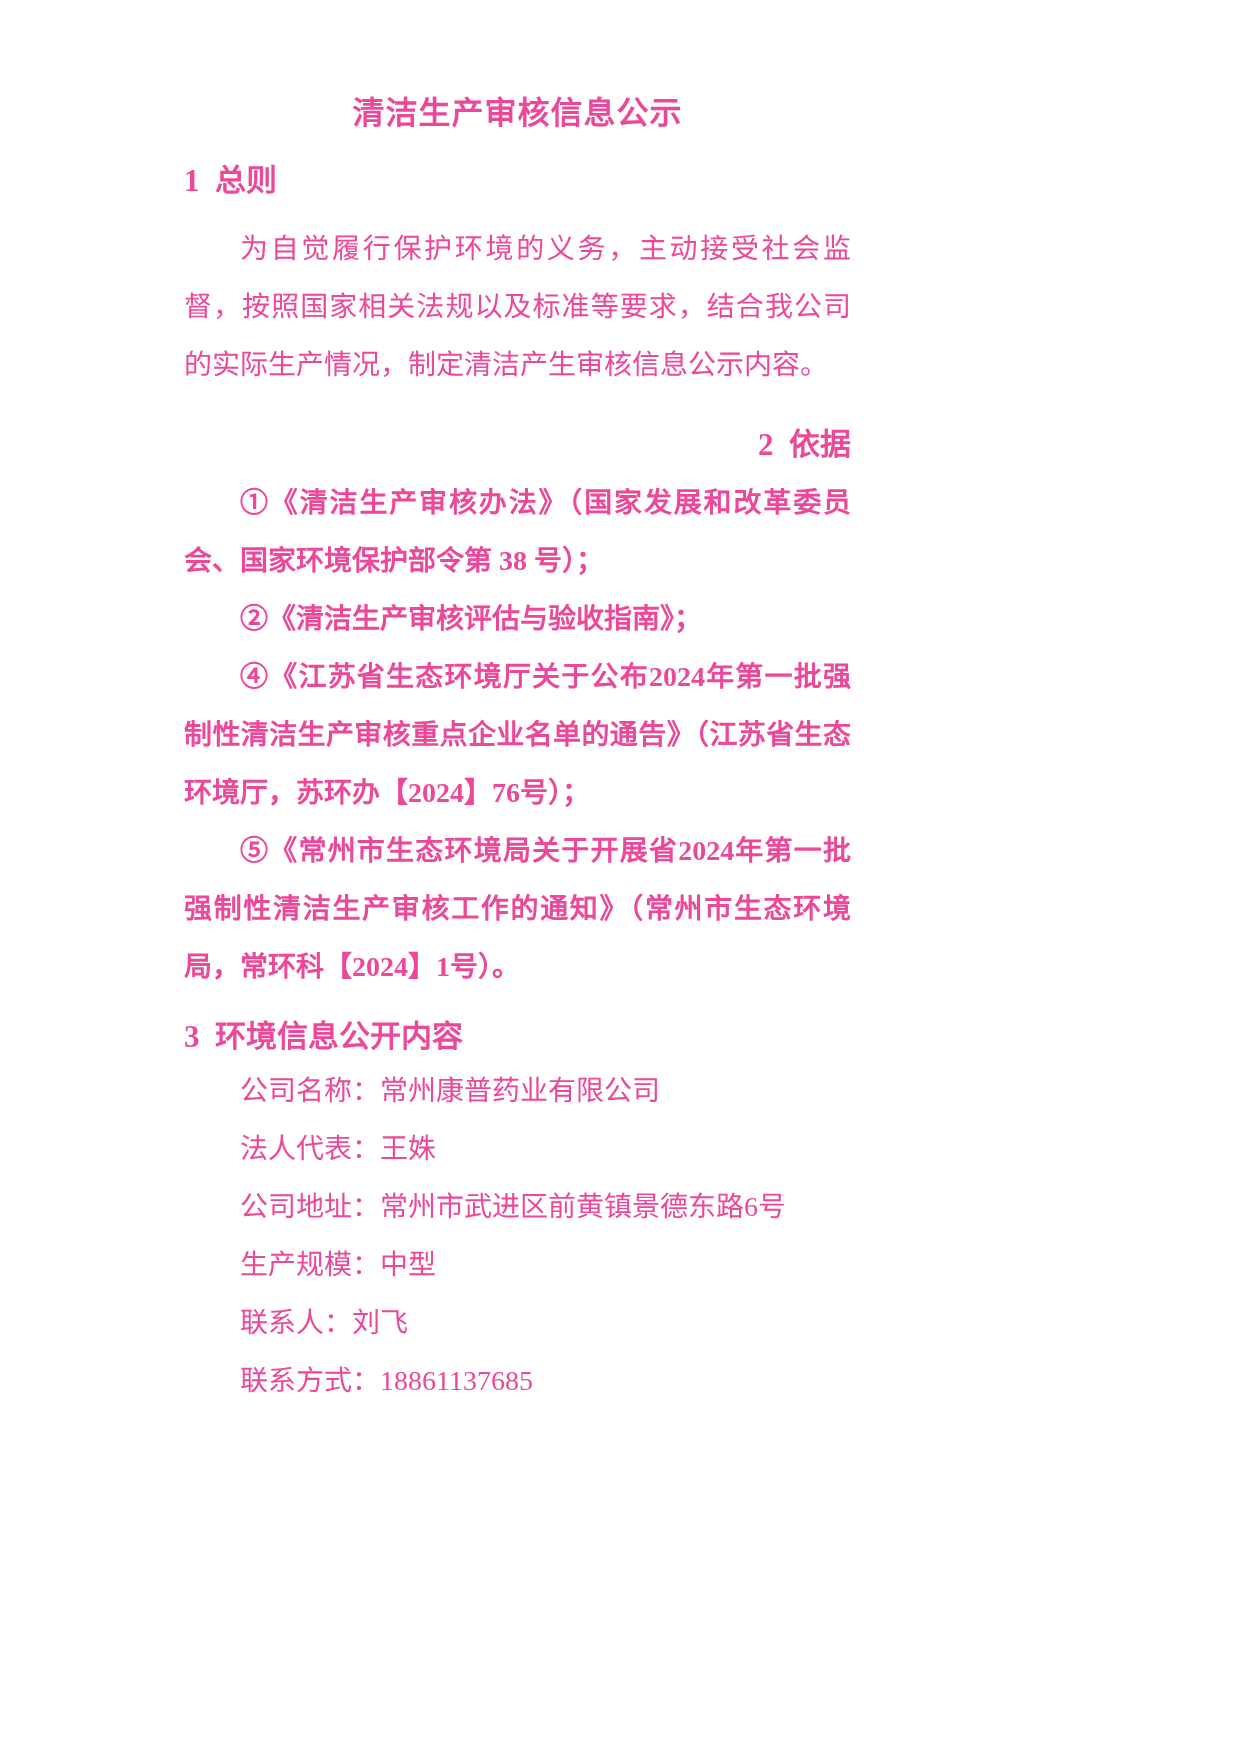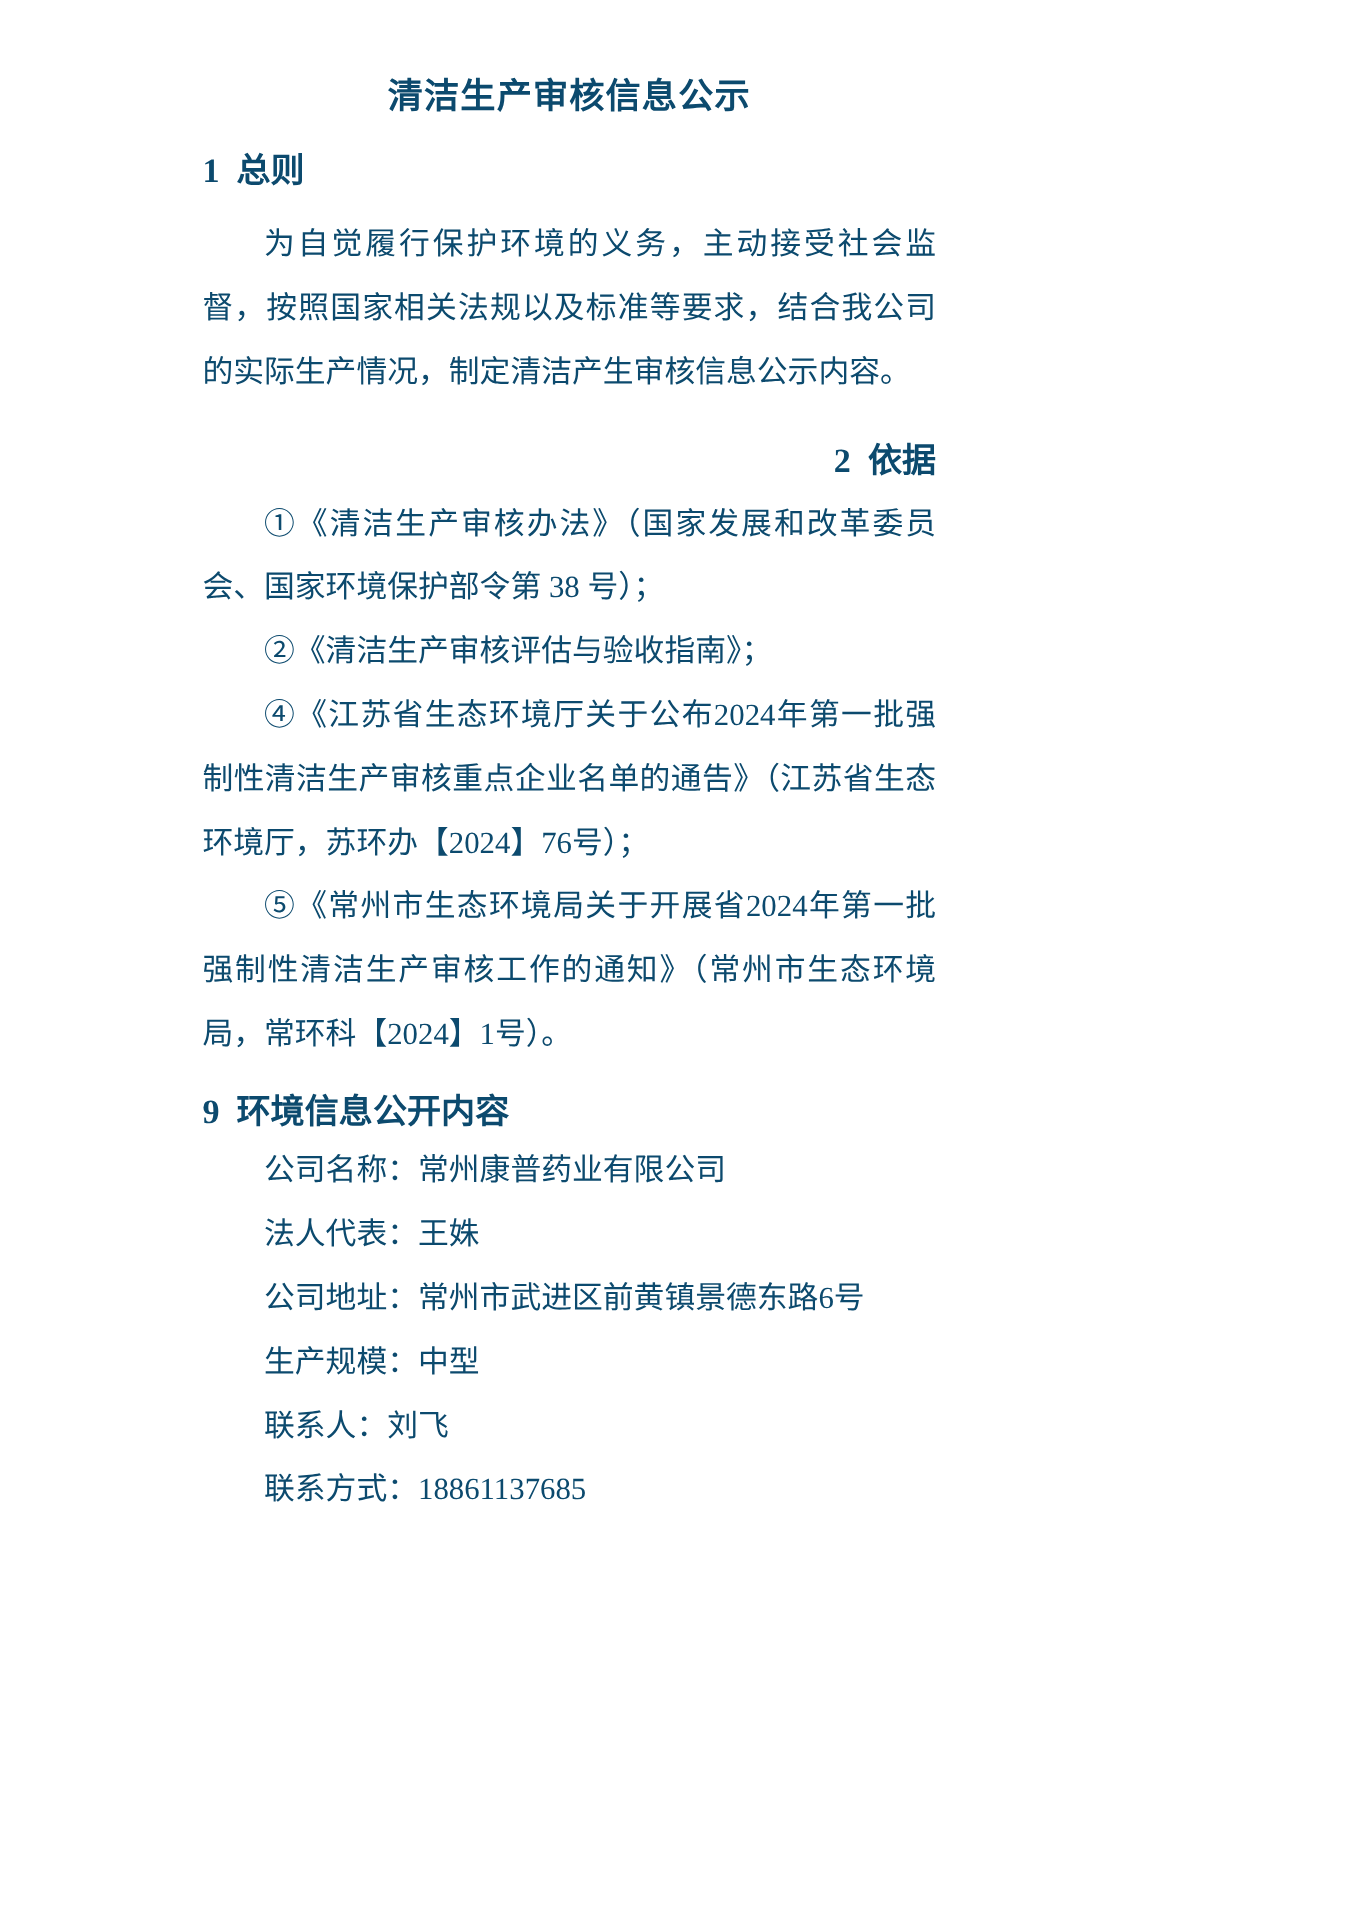--- a/index.html
+++ b/index.html
@@ -2,24 +2,24 @@
 <html lang="zh-CN"><head>
 <meta charset="utf-8">
 <style>
   html, body { margin: 0; padding: 0; background: #ffffff; }
   .page {
     position: relative;
     width: 1017px;
     height: 1753px;
     box-sizing: border-box;
     background: #ffffff;
-    padding: 66px 166px 0 184px;
+    padding: 92px 166px 0 184px;
     overflow: hidden;
     font-family: "Liberation Serif", "DejaVu Serif", serif;
-    color: #0c4a6e;
+    color: #ec4899;
   }
   .doc-title {
     margin: 0;
     text-align: center;
     font-family: "Liberation Sans", "DejaVu Sans", sans-serif;
     font-weight: 700;
     font-size: 32px;
     line-height: 42px;
     letter-spacing: 1px;
     white-space: pre-wrap;
@@ -42,21 +42,21 @@
   }
   .body-p {
     margin: 0;
     font-size: 28px;
     line-height: 58px;
     text-align: justify;
     text-indent: 2em;
     word-break: break-all;
   }
   .intro-p { margin-top: 18px; }
-  .ref-list { margin-top: 8px; }
+  .ref-list { margin-top: 8px; font-weight: bold; }
   .ref-list p { margin: 0; }
   .info-list { margin-top: 4px; }
   .info-line {
     margin: 0;
     font-size: 28px;
     line-height: 58px;
     text-indent: 2em;
     white-space: pre-wrap;
   }
 </style>
@@ -73,21 +73,21 @@
 
   <h2 class="h-l1 h-sec2">2  依据</h2>
 
   <div class="ref-list">
     <p class="body-p">①《清洁生产审核办法》（国家发展和改革委员会、国家环境保护部令第 38 号）；</p>
     <p class="body-p">②《清洁生产审核评估与验收指南》；</p>
     <p class="body-p">④《江苏省生态环境厅关于公布2024年第一批强制性清洁生产审核重点企业名单的通告》（江苏省生态环境厅，苏环办【2024】76号）；</p>
     <p class="body-p">⑤《常州市生态环境局关于开展省2024年第一批强制性清洁生产审核工作的通知》（常州市生态环境局，常环科【2024】1号）。</p>
   </div>
 
-  <h2 class="h-l1 h-sec3">9  环境信息公开内容</h2>
+  <h2 class="h-l1 h-sec3">3  环境信息公开内容</h2>
 
 
   <div class="info-list">
     <p class="info-line">公司名称：常州康普药业有限公司</p>
     <p class="info-line">法人代表：王姝</p>
     <p class="info-line">公司地址：常州市武进区前黄镇景德东路6号</p>
     <p class="info-line">生产规模：中型</p>
     <p class="info-line">联系人：刘飞</p>
     <p class="info-line">联系方式：18861137685</p>
   </div>

